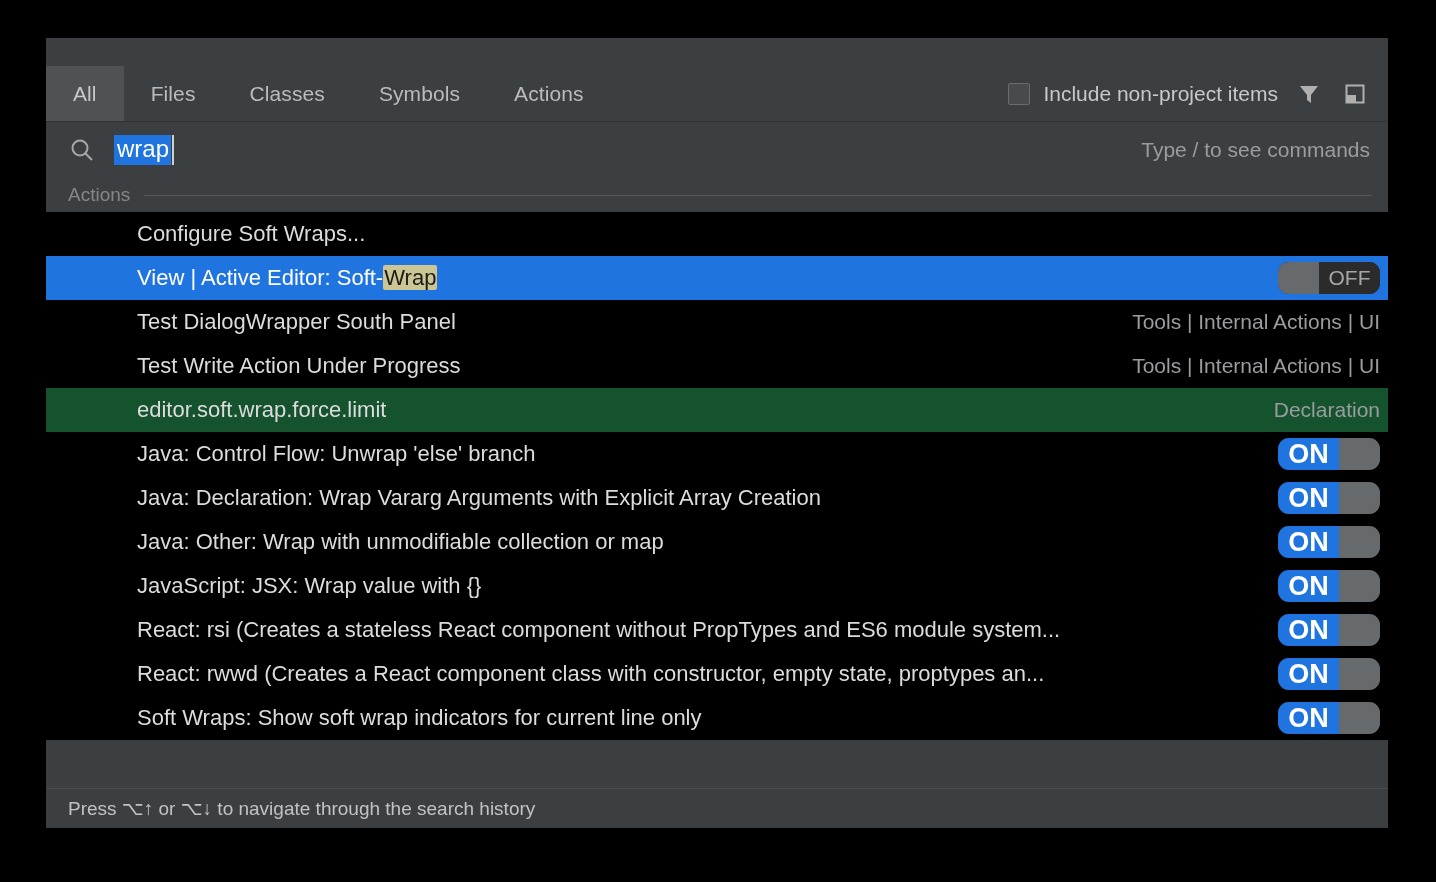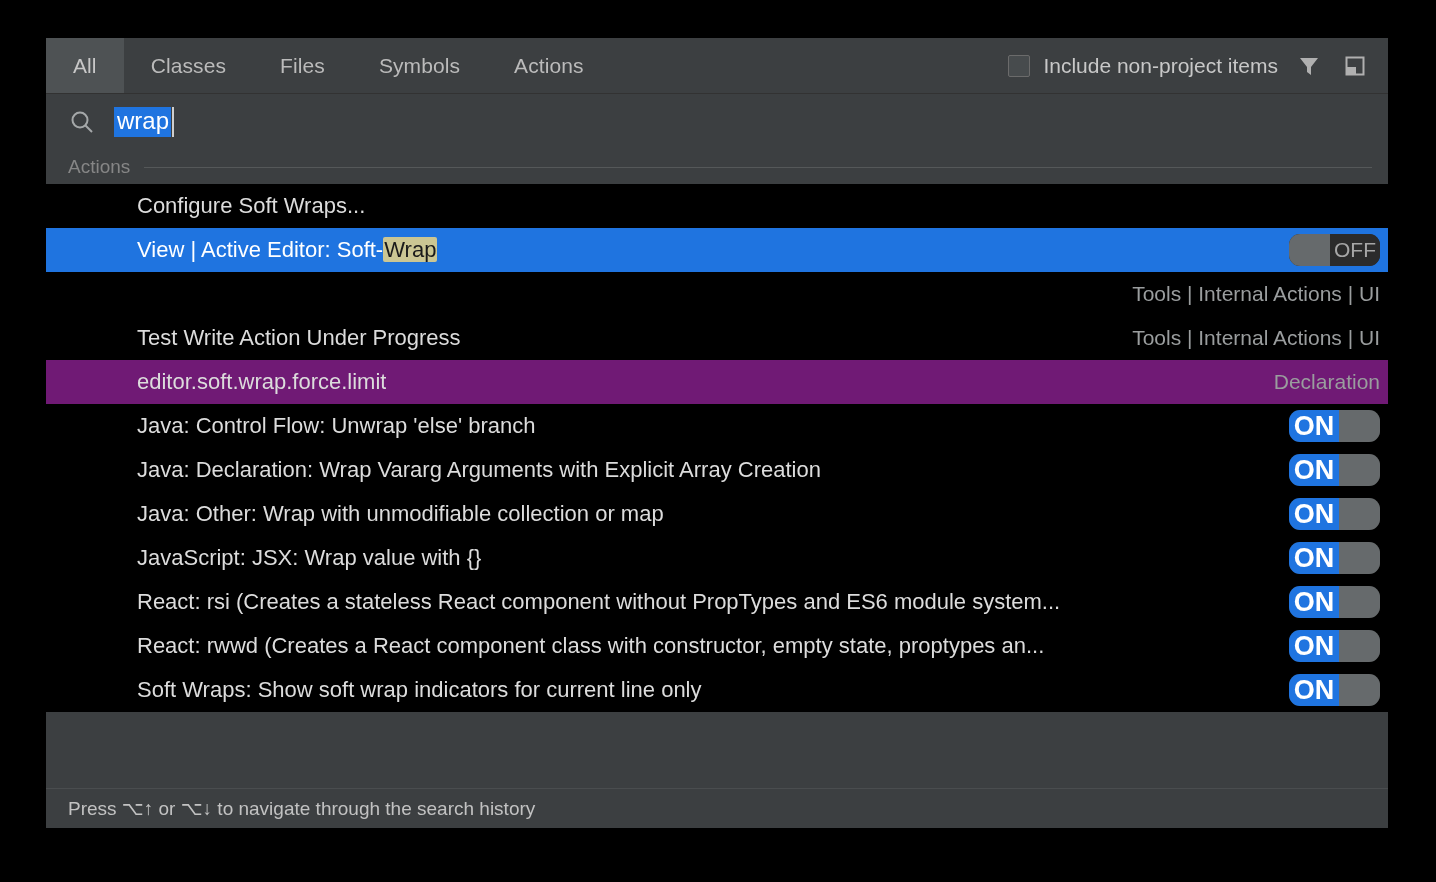--- a/index.html
+++ b/index.html
@@ -25,20 +25,21 @@
   }
 
   
   .header {
     height: 56px;
     min-height: 56px;
     background: #3c3f41;
     display: flex;
     align-items: stretch;
     border-bottom: 1px solid #323232;
+    margin-top: 28px;
   }
 
   .tabs { display: flex; align-items: stretch; }
 
   .tab {
     display: flex;
     align-items: center;
     padding: 0 27px;
     font-size: 21px;
     color: #bbbbbb;
@@ -152,21 +153,21 @@
 
   .row {
     display: flex;
     align-items: center;
     height: 44px;
     padding: 0 8px 0 91px;
     background: #000000;
     cursor: pointer;
     position: relative;
   }
-  .row.hover { background: #701a75; align-items: center; }
+  .row.hover { background: #14532d; align-items: center; }
   .row.selected { background: #1f74e0; }
 
   .row-title {
     font-size: 22px;
     color: #dcdcdc;
     white-space: nowrap;
     overflow: hidden;
     text-overflow: ellipsis;
     flex-shrink: 1;
     min-width: 0;
@@ -184,21 +185,21 @@
     margin-left: auto;
     padding-left: 20px;
     font-size: 21px;
     color: #9a9d9e;
     white-space: nowrap;
   }
 
   
   .toggle {
     margin-left: auto;
-    width: 91px;
+    width: 102px;
     height: 32px;
     border-radius: 11px;
     display: flex;
     align-items: stretch;
     overflow: hidden;
     flex-shrink: 0;
     background: #2b2b2b;
   }
   .toggle .seg-on {
     flex: 1;
@@ -249,24 +250,24 @@
 <body>
 
 <div id="dialog">
 
   <div class="header">
     <div class="tabs" id="tab-bar">
         <div class="tab selected">
           <span>All</span>
         </div>
         <div class="tab">
+          <span>Files</span>
+        </div>
+        <div class="tab">
           <span>Classes</span>
-        </div>
-        <div class="tab">
-          <span>Files</span>
         </div>
         <div class="tab">
           <span>Symbols</span>
         </div>
         <div class="tab">
           <span>Actions</span>
         </div>
       </div>
 
     <div class="header-right">
@@ -296,39 +297,41 @@
         <circle cx="12" cy="12" r="7.5" fill="none" stroke="#a5a8a9" stroke-width="2"></circle>
         <line x1="17.5" y1="17.5" x2="24" y2="24" stroke="#a5a8a9" stroke-width="2"></line>
       </svg>
     </div>
 
     <div class="search-value-box">
       <span class="search-value">wrap</span>
       <span class="caret"></span>
     </div>
 
+    <span class="search-hint">Type / to see commands</span>
   </div>
 
   <div class="results">
     <div class="group-header">
       <span class="group-title">Actions</span>
       <span class="group-line"></span>
     </div>
     <div id="rows-container">
         <div class="row">
           <div class="row-title">Configure Soft Wraps...</div>
         </div>
         <div class="row selected">
           <div class="row-title"><span>View | Active Editor: Soft-</span><span class="match">Wrap</span><span></span></div>
           <div class="toggle off">
             <div class="seg-knob-left"></div>
             <div class="seg-off">OFF</div>
           </div>
         </div>
         <div class="row">
+          <div class="row-title">Test DialogWrapper South Panel</div>
           <div class="row-location">Tools | Internal Actions | UI</div>
         </div>
         <div class="row">
           <div class="row-title">Test Write Action Under Progress</div>
           <div class="row-location">Tools | Internal Actions | UI</div>
         </div>
         <div class="row hover">
           <div class="row-title">editor.soft.wrap.force.limit</div>
           <div class="row-location">Declaration</div>
         </div>

